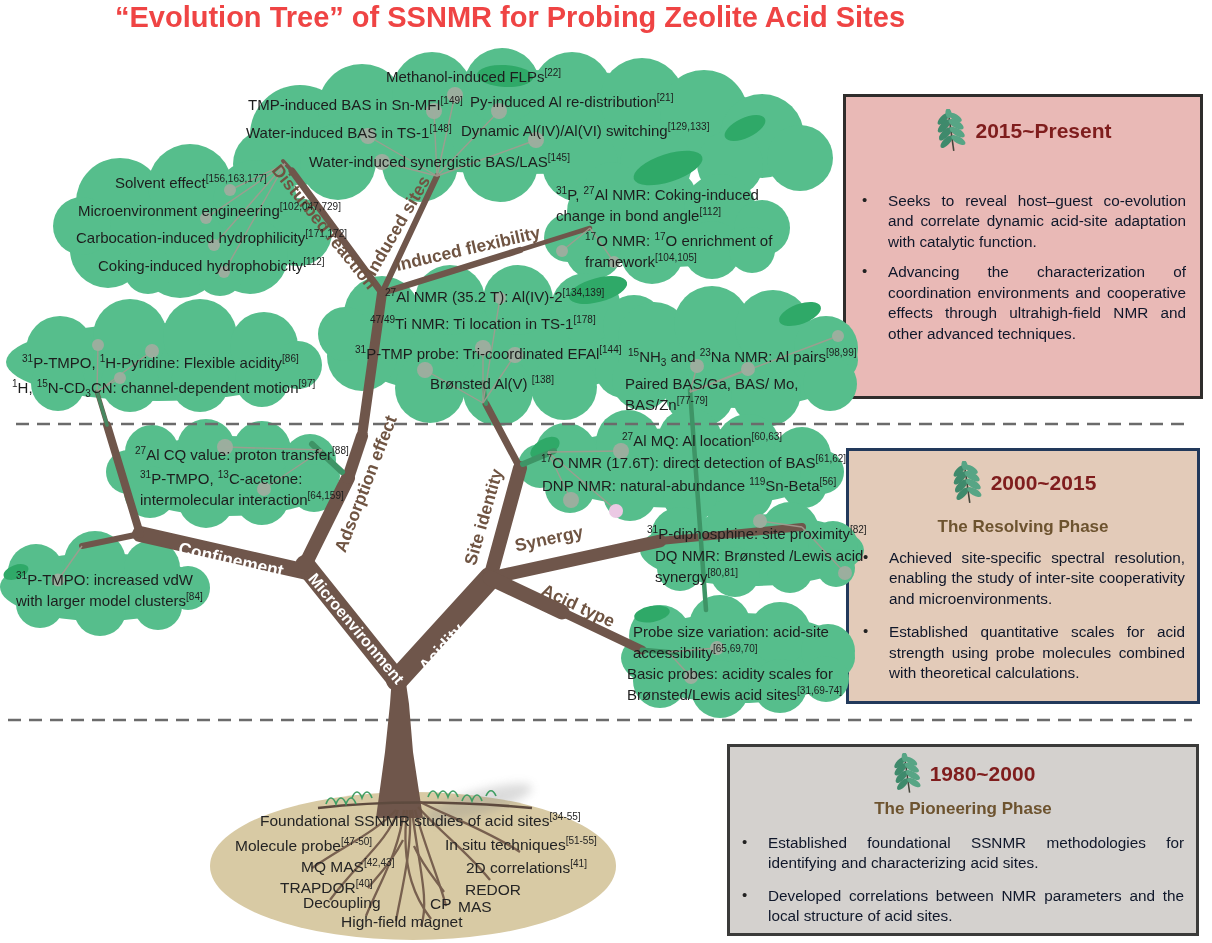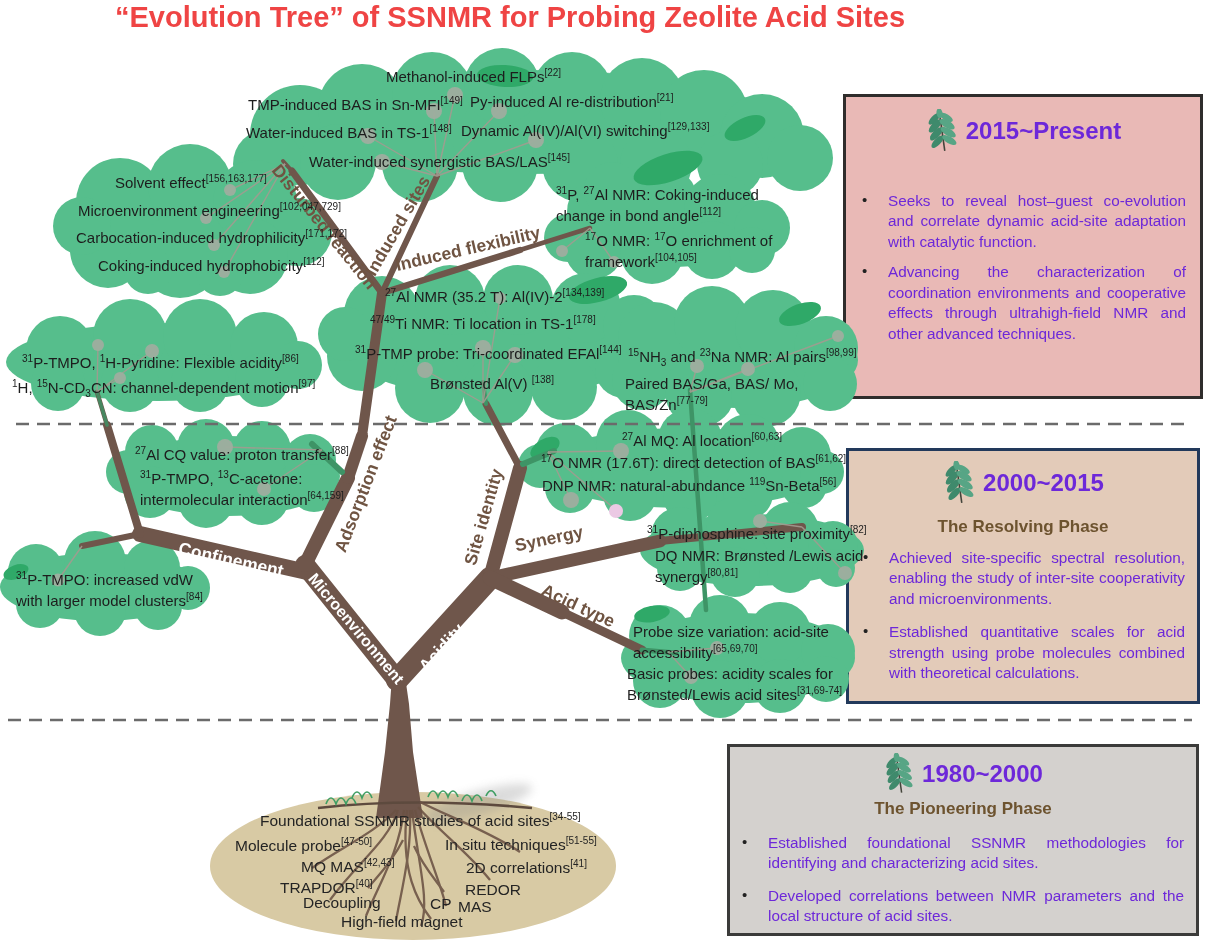--- a/index.html
+++ b/index.html
@@ -11,26 +11,26 @@
   .leaf-label{position:absolute;z-index:3;font-size:15px;color:#1d1d1d;white-space:nowrap;line-height:21px;}
   .leaf-label sup{font-size:10px;line-height:0;}
   .leaf-label sub{font-size:10px;line-height:0;}
   .root-label{position:absolute;z-index:3;font-size:15.5px;color:#242424;white-space:nowrap;}
   .root-label sup{font-size:10px;line-height:0;}
   .branch-label{position:absolute;z-index:3;font-weight:bold;font-size:17.5px;color:#6F5442;
     white-space:nowrap;transform-origin:center;}
   .branch-label.on-branch{color:#ffffff;}
   .era-box{position:absolute;z-index:1;box-sizing:border-box;}
   .era-head{display:flex;align-items:center;justify-content:center;gap:7px;}
-  .era-year{font-weight:bold;font-size:24px;color:#6d28d9;}
+  .era-year{font-weight:bold;font-size:21px;color:#7f1d1d;}
   .era-title{text-align:center;font-weight:bold;font-size:17px;color:#6D532F;}
   .era-title.tight{font-size:15.5px;white-space:nowrap;}
   .bullet{display:flex;}
   .bullet .bdot{width:26px;flex:0 0 26px;font-size:15px;color:#222;}
-  .bullet .btext{flex:1;text-align:justify;font-size:15.3px;line-height:1.34;color:#6d28d9;}
+  .bullet .btext{flex:1;text-align:justify;font-size:15.3px;line-height:1.34;color:#0f172a;}
   .leaf-icon{flex:0 0 auto;}
 </style>
 </head>
 <body>
 
 <div id="stage">
 
   <div class="era-box" style="left:843px;top:94px;width:360px;height:305px;background:#E9B9B6;border:3px solid #2F2D2C;">
     <div class="era-head" style="margin-top:12px;">
       <svg class="leaf-icon" width="34" height="44" viewBox="0 0 34 44">

